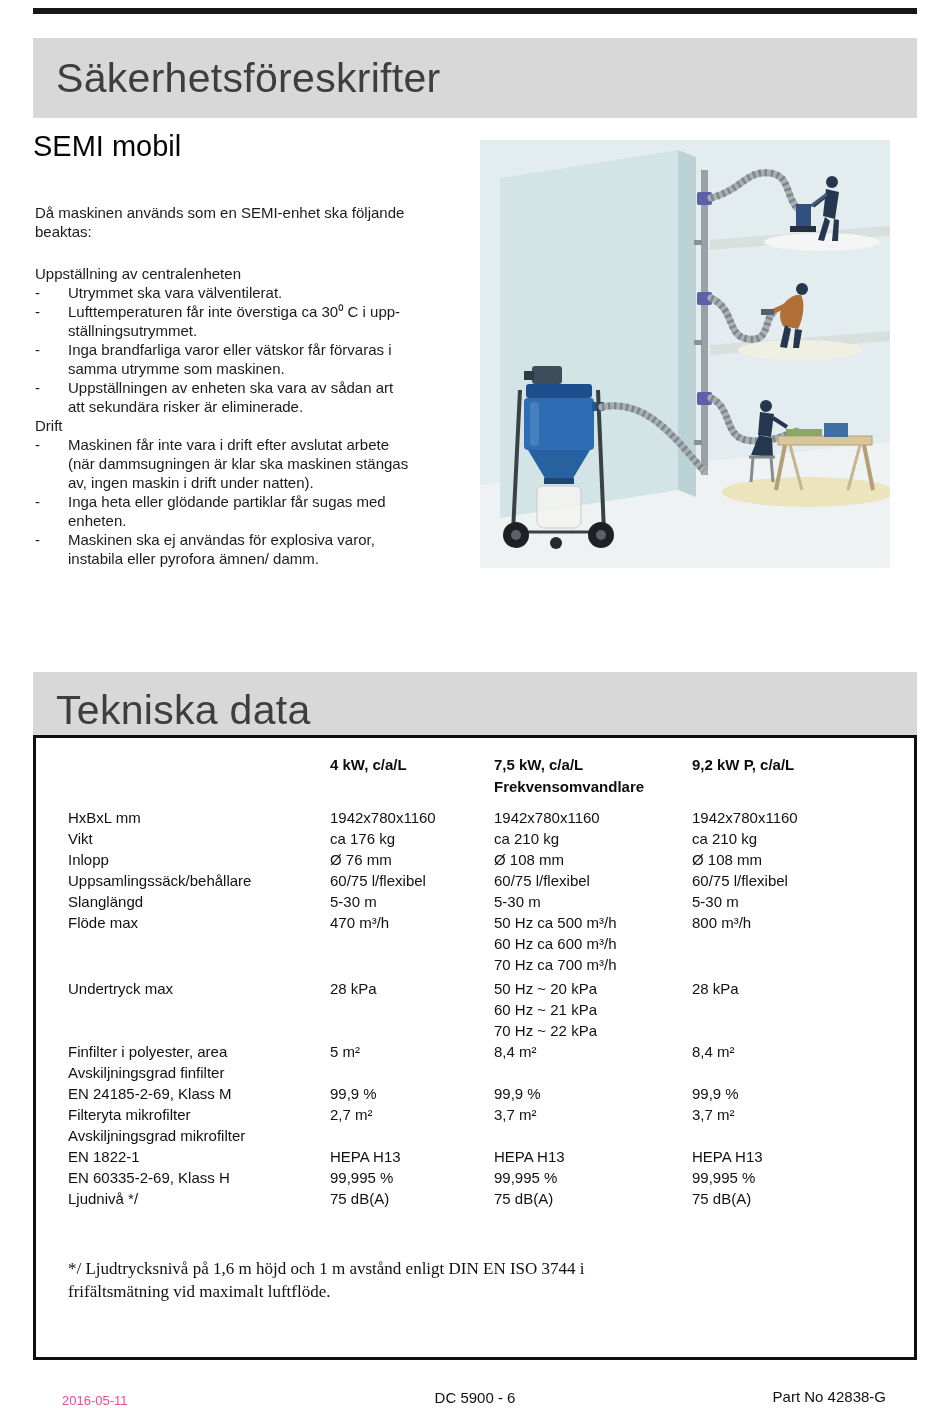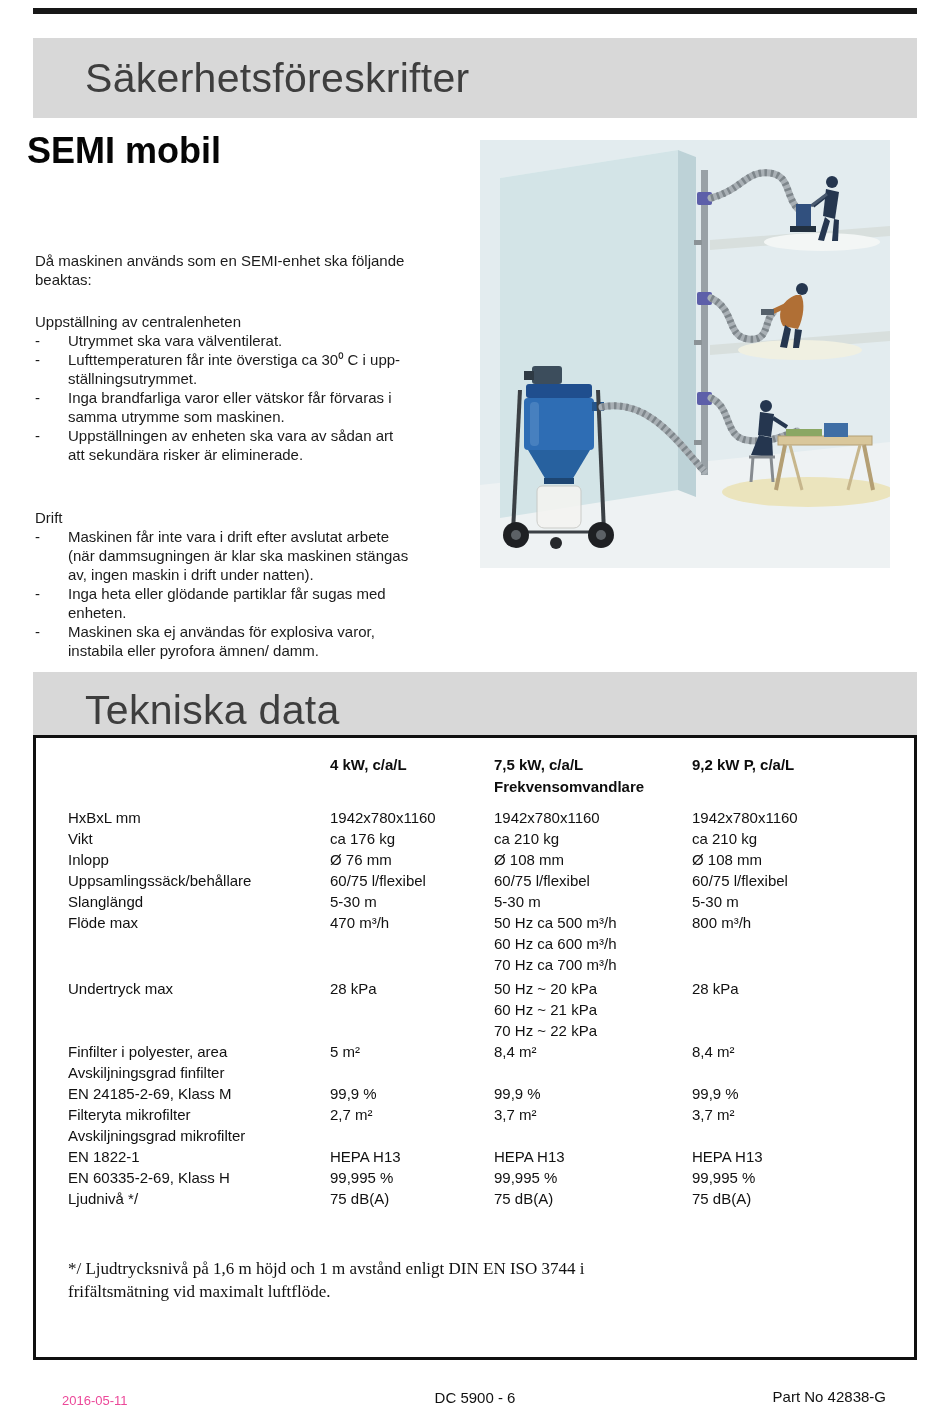--- a/index.html
+++ b/index.html
@@ -8,32 +8,32 @@
     width:950px; height:1408px; position:relative;
     font-family:"Liberation Sans", sans-serif; color:#1c1c1c;
   }
   .page { position:absolute; inset:0; background:#ffffff; overflow:hidden; }
 
   .rule-top { position:absolute; left:33px; top:8px; width:884px; height:6px; background:#171717; }
 
   .band { position:absolute; left:33px; width:884px; background:#d8d8d8; display:flex; align-items:center; }
   .band.safety { top:38px; height:80px; }
   .band.tech   { top:672px; height:76px; }
-  .band-title { font-size:41px; color:#3e3e3e; padding-left:52px; letter-spacing:.3px; }
-
-  .semi-heading { position:absolute; left:27px; top:130px; font-size:36px; font-weight:bold; color:#060606; }
+  .band-title { font-size:41px; color:#3e3e3e; padding-left:23px; letter-spacing:.3px; }
+
+  .semi-heading { position:absolute; left:33px; top:130px; font-size:29px; font-weight:normal; color:#060606; }
 
   .textcol { position:absolute; left:35px; top:203px; width:412px; font-size:15px; line-height:19px; color:#1b1b1b; }
-  .intro { white-space:pre-line; margin-bottom:23px;margin-top:48px; }
+  .intro { white-space:pre-line; margin-bottom:23px; }
   .group-heading { }
   .bullet-list { }
   .bullet-item { display:flex; }
   .dash { flex:0 0 33px; }
   .btxt { flex:1; white-space:pre-line; }
-  .drift-block { margin-top:44px; }
+  .drift-block { }
 
   .illustration { position:absolute; left:480px; top:140px; width:410px; height:428px; }
 
   .databox {
     position:absolute; left:33px; top:735px; width:884px; height:625px;
     border:3px solid #101010; padding:16px 36px 0 32px; background:#ffffff;
   }
   .thead, .trow { display:grid; grid-template-columns:262px 164px 198px 1fr; }
   .thead { font-size:15px; font-weight:bold; line-height:22px; margin-bottom:9px; color:#0d0d0d; }
   .trow { font-size:15px; line-height:21px; min-height:21px; color:#111; }

